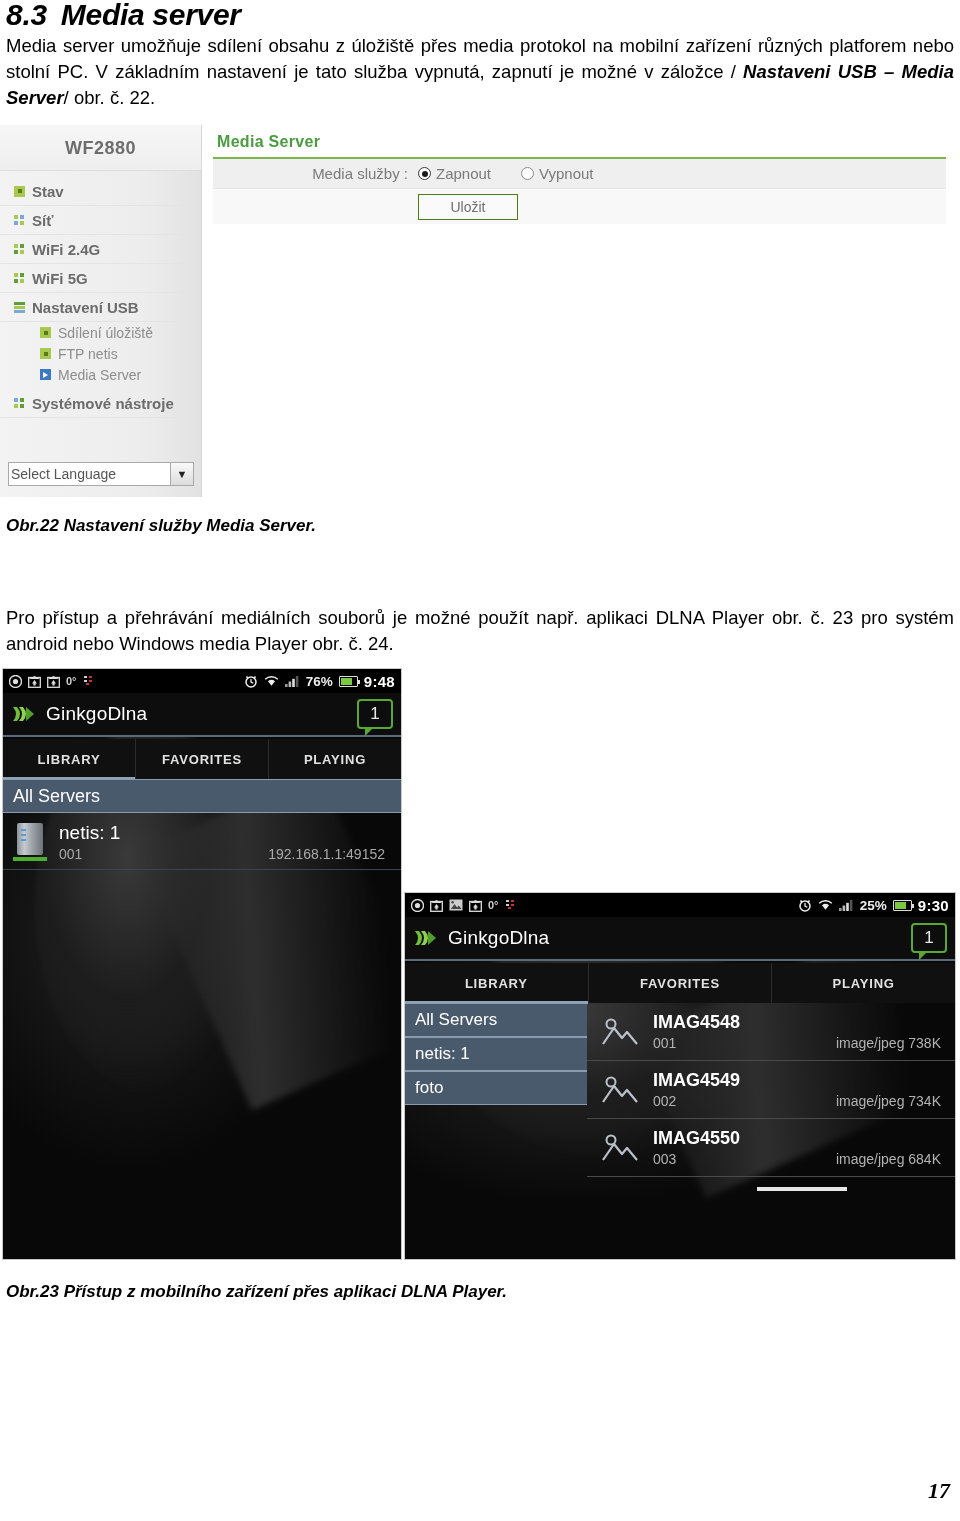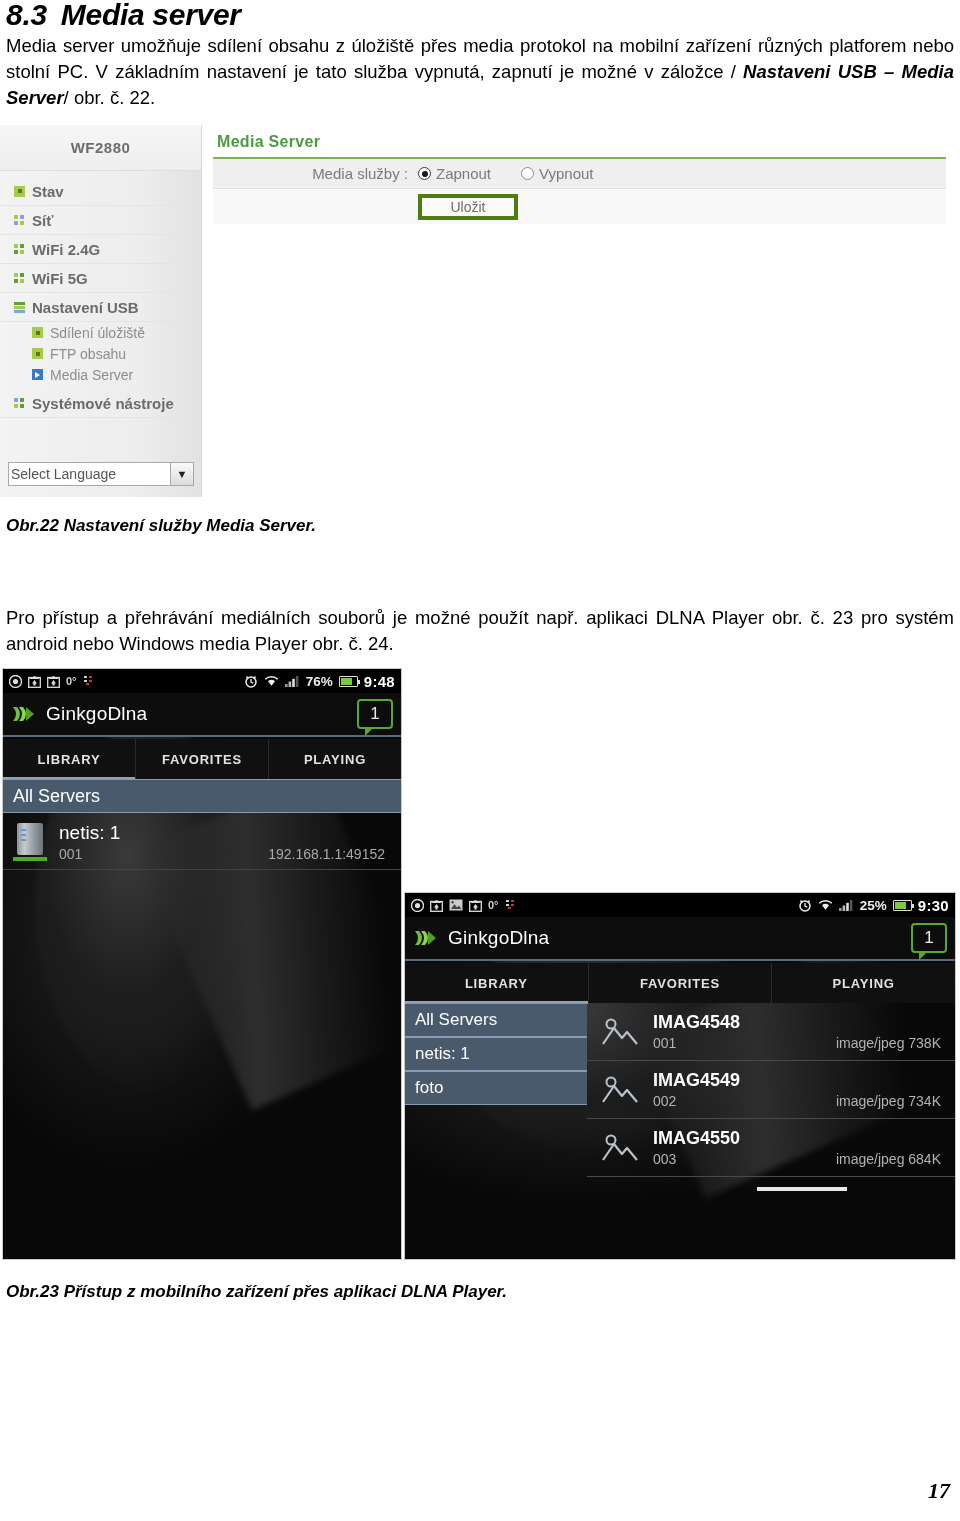--- a/index.html
+++ b/index.html
@@ -51,35 +51,35 @@
     position:absolute; left:0; top:125px; width:952px; height:372px;
     background:#ffffff; overflow:hidden;
   }
   .router-sidebar {
     position:absolute; left:0; top:0; width:202px; height:372px;
     background:linear-gradient(to right,#f3f3f3 0%,#ededed 70%,#e2e2e2 100%);
     border-right:1px solid #d8d8d8;
   }
   .rs-brand {
     height:46px; line-height:46px; text-align:center;
-    font-size:15px; font-weight:bold; color:#6d6d6d;
+    font-size:18px; font-weight:bold; color:#6d6d6d;
     letter-spacing:.5px;
     background:linear-gradient(to bottom,#f7f7f7,#eeeeee);
     border-bottom:1px solid #dedede;
   }
   .rs-nav { padding-top:6px; }
   .rs-item {
     display:flex; align-items:center; gap:7px;
     height:29px; padding-left:14px;
     border-bottom:1px solid #e4e4e4;
     font-size:15px; font-weight:bold; color:#6b6b6b;
     white-space:nowrap;
   }
   .rs-item.sub {
-    padding-left:32px; height:21px; font-weight:normal;
+    padding-left:40px; height:21px; font-weight:normal;
     font-size:14px; color:#8d8d8d; border-bottom:none;
   }
   .rs-item.sub.active { color:#8d8d8d; }
 
   .ico-grid { width:11px; height:11px; position:relative; flex:0 0 11px; }
   .ico-grid i { position:absolute; width:4px; height:4px; display:block; }
   .ico-grid i:nth-child(1){ left:0; top:0; }
   .ico-grid i:nth-child(2){ left:6px; top:0; }
   .ico-grid i:nth-child(3){ left:0; top:6px; }
   .ico-grid i:nth-child(4){ left:6px; top:6px; }
@@ -137,21 +137,21 @@
   .radio .dot {
     width:13px; height:13px; border-radius:50%;
     border:1.5px solid #3a3a3a; background:#fff;
     display:flex; align-items:center; justify-content:center; flex:0 0 13px;
   }
   .radio.on .dot::after { content:""; width:6px; height:6px; border-radius:50%; background:#1a1a1a; display:block; }
   .radio.off .dot { border-color:#8a8a8a; }
 
   .btn-save {
     margin-left:205px; width:100px; height:26px;
-    border:4px solid #4d7c0f; background:#fafafa;
+    border:1px solid #4d7c0f; background:#fafafa;
     font-size:14px; color:#6f6f6f;
     display:flex; align-items:center; justify-content:center;
   }
 
   
   .phone {
     position:absolute; background:#0a0a0a; overflow:hidden;
     border:1px solid #c9c9c9;
   }
   .phone-a { left:2px; top:668px; width:400px; height:592px; }
@@ -333,21 +333,21 @@
           <span>Nastavení USB</span>
         </div>
 
         <div class="rs-item sub">
           <span class="ico-dot"></span>
           <span>Sdílení úložiště</span>
         </div>
 
         <div class="rs-item sub">
           <span class="ico-dot"></span>
-          <span>FTP obsahu</span>
+          <span>FTP netis</span>
         </div>
 
         <div class="rs-item sub active">
           <span class="ico-play"></span>
           <span>Media Server</span>
         </div>
 
         <div class="rs-item" style="margin-top:4px">
           <span class="ico-grid">
             <i style="background:#7aa9d8"></i>

